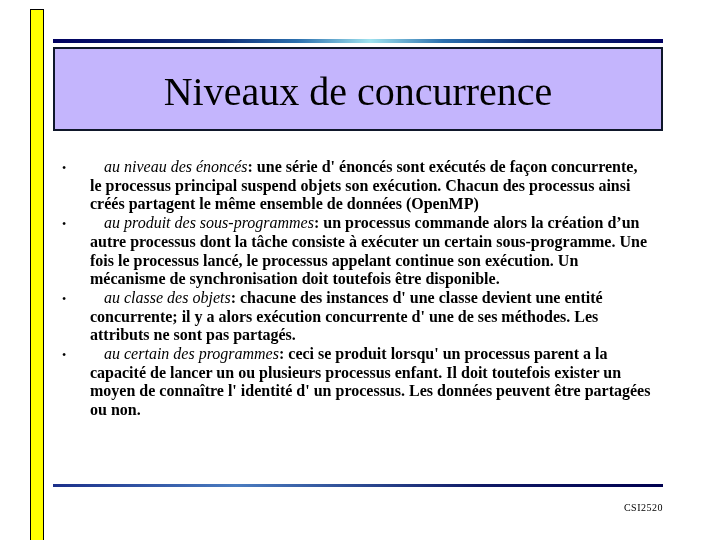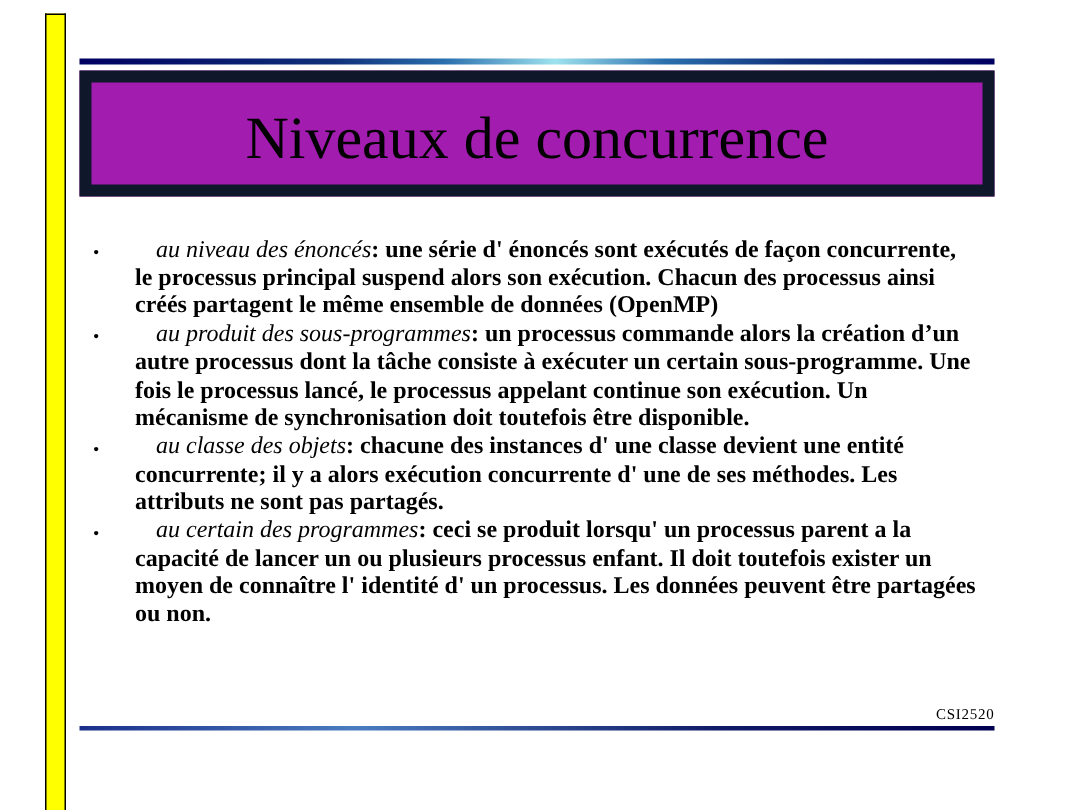--- a/index.html
+++ b/index.html
@@ -12,21 +12,21 @@
   .accent-bar{
     position:absolute;left:30px;top:9px;width:12px;height:531px;
     background:#ffff00;border:1px solid #000000;border-bottom:none;
   }
   .rule-top{
     position:absolute;left:53px;top:39px;width:610px;height:4px;
     background:linear-gradient(90deg,#000060 0%,#10307a 28%,#2b6fae 40%,#9fe2ee 52%,#2b6fae 64%,#10307a 78%,#000060 100%);
   }
   .title-box{
     position:absolute;left:53px;top:47px;width:610px;height:84px;
-    background:#a21caf;border:8px solid #0f172a;box-sizing:border-box;
+    background:#c4b5fd;border:2px solid #0f172a;box-sizing:border-box;
     display:flex;align-items:center;justify-content:center;
   }
   .title{
     font-size:40px;line-height:1;white-space:nowrap;
     padding-top:6px;
   }
   .content{
     position:absolute;left:62px;top:158px;width:592px;
   }
   .bullet-row{display:flex;align-items:flex-start;}
@@ -37,40 +37,40 @@
   .bullet-text{
     width:562px;font-size:16px;line-height:18.7px;font-weight:bold;
     text-align:left;
   }
   .lead{font-style:italic;font-weight:normal;margin-left:14px;}
   .rule-bottom{
     position:absolute;left:53px;top:484px;width:610px;height:3px;
     background:linear-gradient(90deg,#1b2f8a 0%,#4a7cc0 30%,#101a66 70%,#000050 100%);
   }
   .footer{
-    position:absolute;right:57px;top:471px;font-size:10px;
+    position:absolute;right:57px;top:502px;font-size:10px;
     letter-spacing:0.5px;
   }
 </style>
 </head>
 <body>
 
 <div class="accent-bar"></div>
 
 <div class="rule-top"></div>
 
 <div class="title-box">
   <div class="title">Niveaux de concurrence</div>
 </div>
 
 <div class="content">
 
   <div class="bullet-row">
     <span class="bullet-marker">•</span>
-    <div class="bullet-text"><span class="lead">au niveau des énoncés</span><span>: une série d' énoncés sont exécutés de façon concurrente, le processus principal suspend alors son exécution. Chacun des processus ainsi créés partagent le même ensemble de données (OpenMP)</span></div>
+    <div class="bullet-text"><span class="lead">au niveau des énoncés</span><span>: une série d' énoncés sont exécutés de façon concurrente, le processus principal suspend objets son exécution. Chacun des processus ainsi créés partagent le même ensemble de données (OpenMP)</span></div>
   </div>
 
   <div class="bullet-row">
     <span class="bullet-marker">•</span>
     <div class="bullet-text"><span class="lead">au produit des sous-programmes</span><span>: un processus commande alors la création d’un autre processus dont la tâche consiste à exécuter un certain sous-programme. Une fois le processus lancé, le processus appelant continue son exécution. Un mécanisme de synchronisation doit toutefois être disponible.</span></div>
   </div>
 
   <div class="bullet-row">
     <span class="bullet-marker">•</span>
     <div class="bullet-text"><span class="lead">au classe des objets</span><span>: chacune des instances d' une classe devient une entité concurrente; il y a alors exécution concurrente d' une de ses méthodes. Les attributs ne sont pas partagés.</span></div>

